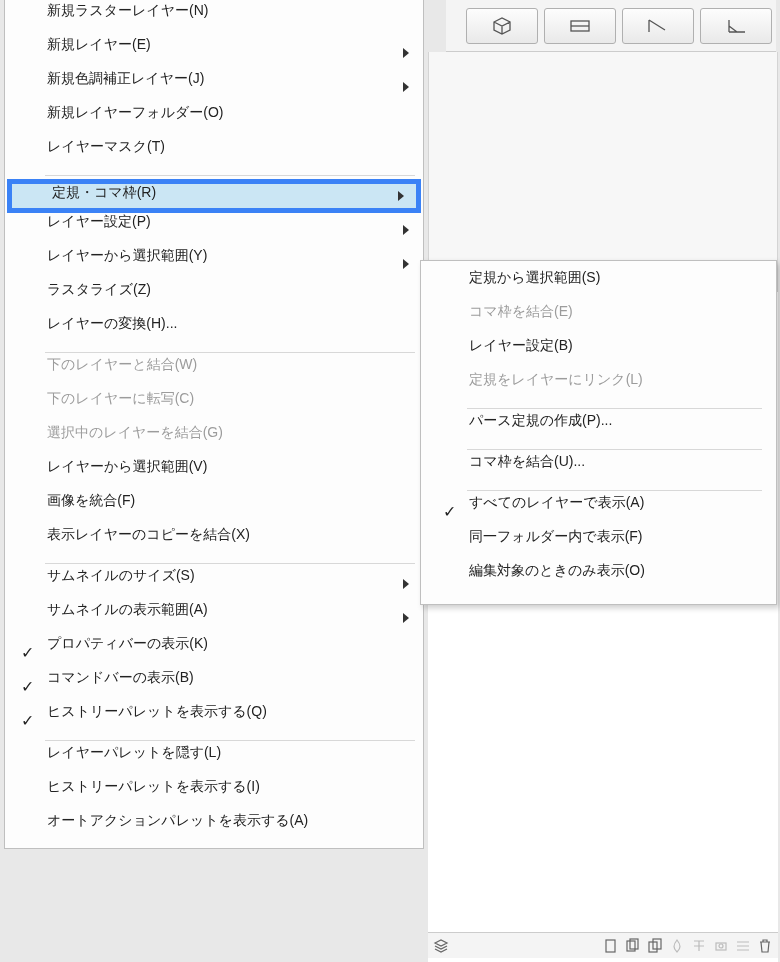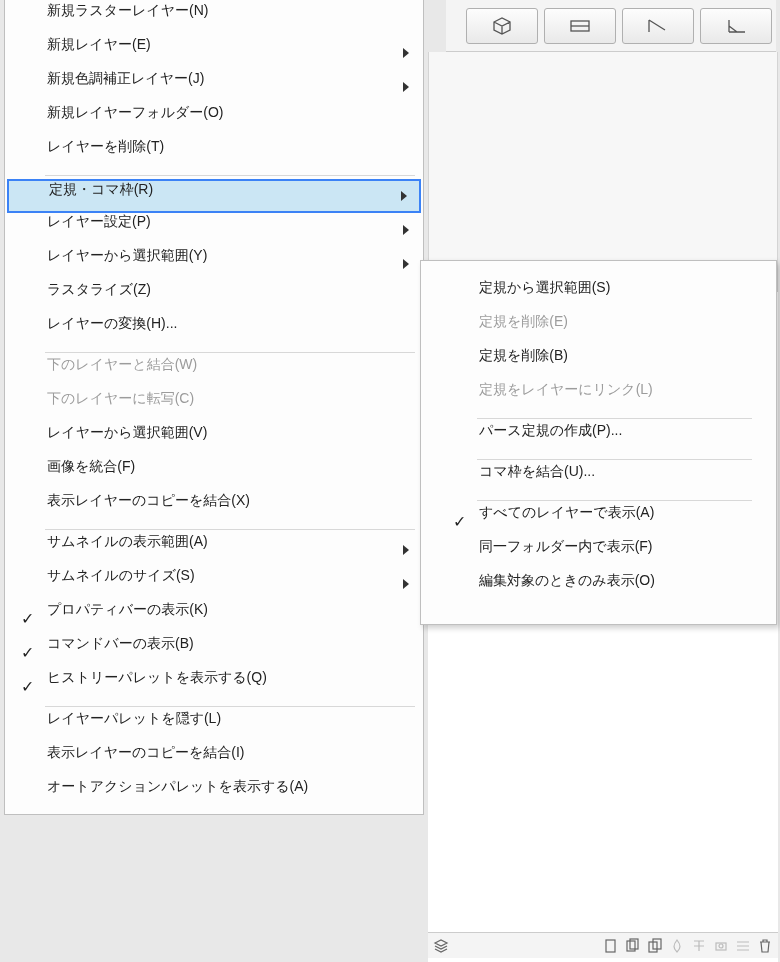--- a/index.html
+++ b/index.html
@@ -31,21 +31,21 @@
     padding: 0 8px 0 40px;
     position: relative;
     color: #222;
     cursor: default;
   }
   .menu-item.disabled {
     color: #9c9c9c;
   }
   .menu-item.highlighted {
     background: #cbe6f4;
-    border: 2px solid #3b82f6;
+    border: 5px solid #3b82f6;
     height: 34px;
   }
   .menu-item .arrow {
     position: absolute;
     right: 12px;
     top: 50%;
     transform: translateY(-50%);
     width: 0; height: 0;
     border-top: 5px solid transparent;
     border-bottom: 5px solid transparent;
@@ -66,21 +66,21 @@
   }
   
   .submenu {
     position: absolute;
     left: 420px;
     top: 260px;
     width: 357px;
     background: #fdfdfd;
     border: 1px solid #bfbfbf;
     box-shadow: 3px 3px 6px rgba(0,0,0,0.2);
-    padding: 18px;
+    padding: 8px;
   }
   
   .toolbar-top {
     position: absolute;
     right: 4px;
     top: 0;
     height: 52px;
     display: flex;
     gap: 6px;
     align-items: center;
@@ -193,21 +193,21 @@
       <span class="arrow"></span>
     </div>
     <div class="menu-item">
       <span>新規色調補正レイヤー(J)</span>
       <span class="arrow"></span>
     </div>
     <div class="menu-item">
       <span>新規レイヤーフォルダー(O)</span>
     </div>
     <div class="menu-item">
-      <span>レイヤーを削除(T)</span>
+      <span>レイヤーマスク(T)</span>
     </div>
     <div class="menu-sep"></div>
     <div class="menu-item highlighted">
       <span>定規・コマ枠(R)</span>
       <span class="arrow"></span>
     </div>
     <div class="menu-item">
       <span>レイヤー設定(P)</span>
       <span class="arrow"></span>
     </div>
@@ -221,71 +221,74 @@
     <div class="menu-item">
       <span>レイヤーの変換(H)...</span>
     </div>
     <div class="menu-sep"></div>
     <div class="menu-item disabled">
       <span>下のレイヤーと結合(W)</span>
     </div>
     <div class="menu-item disabled">
       <span>下のレイヤーに転写(C)</span>
     </div>
+    <div class="menu-item disabled">
+      <span>選択中のレイヤーを結合(G)</span>
+    </div>
     <div class="menu-item">
       <span>レイヤーから選択範囲(V)</span>
     </div>
     <div class="menu-item">
       <span>画像を統合(F)</span>
     </div>
     <div class="menu-item">
       <span>表示レイヤーのコピーを結合(X)</span>
     </div>
     <div class="menu-sep"></div>
     <div class="menu-item">
+      <span>サムネイルのサイズ(S)</span>
+      <span class="arrow"></span>
+    </div>
+    <div class="menu-item">
       <span>サムネイルの表示範囲(A)</span>
-      <span class="arrow"></span>
-    </div>
-    <div class="menu-item">
-      <span>サムネイルのサイズ(S)</span>
       <span class="arrow"></span>
     </div>
     <div class="menu-item">
       <span class="menu-check">✓</span>
       <span>プロパティバーの表示(K)</span>
     </div>
     <div class="menu-item">
       <span class="menu-check">✓</span>
       <span>コマンドバーの表示(B)</span>
     </div>
     <div class="menu-item">
       <span class="menu-check">✓</span>
       <span>ヒストリーパレットを表示する(Q)</span>
     </div>
     <div class="menu-sep"></div>
     <div class="menu-item">
       <span>レイヤーパレットを隠す(L)</span>
     </div>
     <div class="menu-item">
-      <span>表示レイヤーのコピーを結合(I)</span>
+      <span>ヒストリーパレットを表示する(I)</span>
     </div>
     <div class="menu-item">
       <span>オートアクションパレットを表示する(A)</span>
     </div>
   </div>
 
 <div class="submenu" id="sub-menu">
     <div class="menu-item">
       <span>定規から選択範囲(S)</span>
     </div>
     <div class="menu-item disabled">
-      <span>定規を削除(E)</span>
-    </div>
-    <div class="menu-item">
-      <span>定規を削除(B)</span>
+      <span>コマ枠を結合(E)</span>
+    </div>
+    <div class="menu-item">
+      <span>レイヤー設定(B)</span>
     </div>
     <div class="menu-item disabled">
       <span>定規をレイヤーにリンク(L)</span>
     </div>
     <div class="menu-sep"></div>
     <div class="menu-item">
       <span>パース定規の作成(P)...</span>
     </div>
     <div class="menu-sep"></div>
     <div class="menu-item">

